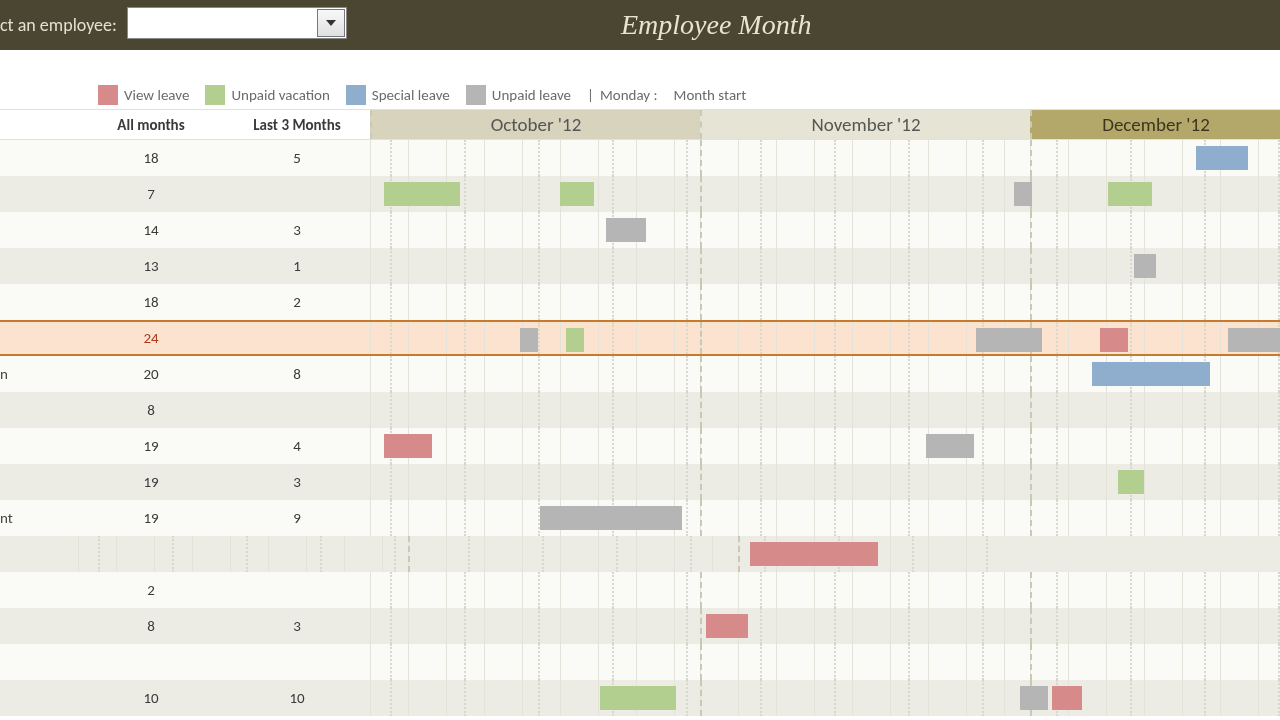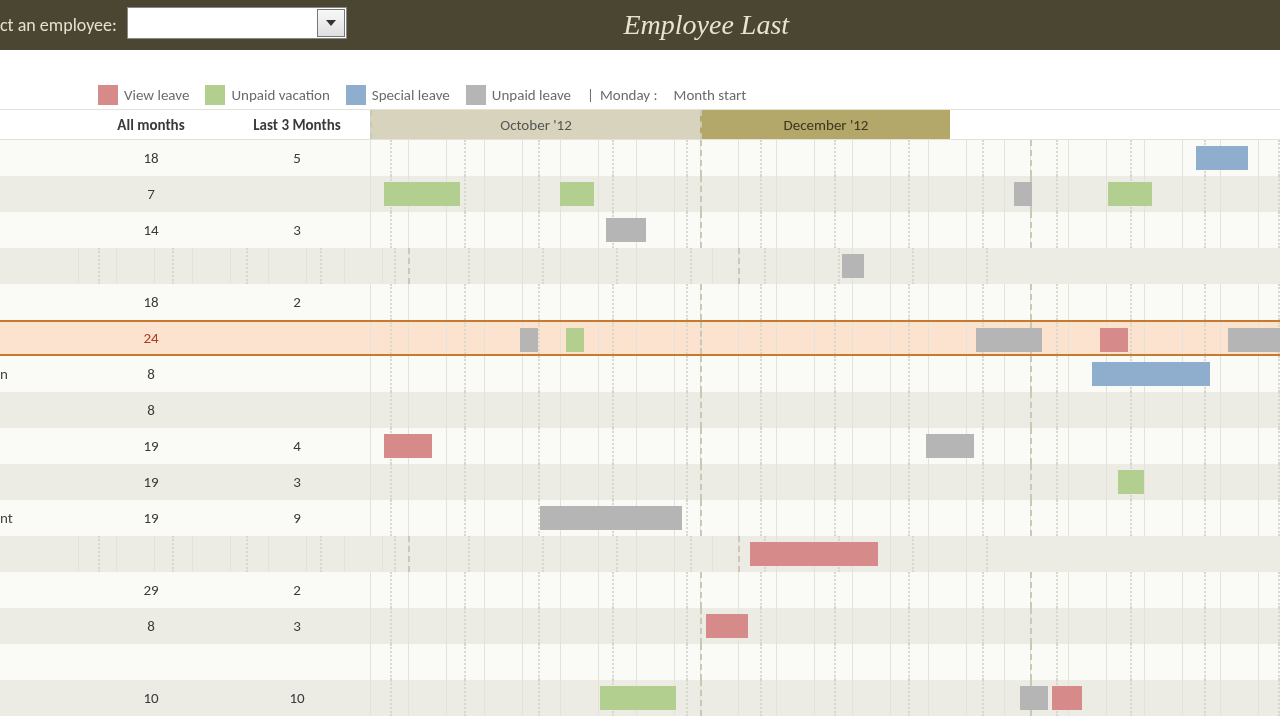--- a/index.html
+++ b/index.html
@@ -41,21 +41,21 @@
   .nums-col { width: 292px; flex-shrink: 0; display:flex; }
   .num-half { width: 50%; text-align: center; font-size: 15px; color:#3a3a3a; display:flex; align-items:center; justify-content:center; }
 
   .vac-header { width: 292px; background: #ecead9; display:flex; align-items:center; justify-content:center; font-weight:600; font-size:15px; }
 
   .legend { flex: 1; display:flex; align-items:center; gap: 16px; padding-left: 20px; color:#6b6b6b; font-size:15px; }
   .swatch { width: 20px; height: 20px; display:inline-block; flex-shrink:0; }
   .lg-item { display:flex; align-items:center; gap:6px; }
 
   .months-row { flex:1; display:flex; }
-  .month-cell { display:flex; align-items:center; justify-content:center; font-size:15px; color:#555; border-left: 2px dashed #c9c9b8; }
+  .month-cell { display:flex; align-items:center; justify-content:center; font-size:19px; color:#555; border-left: 2px dashed #c9c9b8; }
   .month-oct { width: 330px; background: #d7d3bd; }
   .month-nov { width: 330px; background: #e6e4d4; }
   .month-dec { width: 250px; background: #b4a76a; color:#3b3620; }
 
   
   .rows { }
   .row { display:flex; height:36px; align-items:stretch; }
   .row:nth-child(odd) { background:#fafaf7; }
   .row:nth-child(even) { background:#ecebe4; }
   .row.highlight { background:#fbe3cf; border-top:2px solid #c67a2e; border-bottom:2px solid #c67a2e; }
@@ -84,21 +84,21 @@
 <div class="header">
   <span class="select-label">ct an employee:</span>
   <span class="select-wrap">
     <span class="select-box"></span>
     <span class="select-arrow">
       <svg viewBox="0 0 10 6">
           <path d="M0 0 L5 6 L10 0 Z" fill="#333"></path>
         </svg>
     </span>
   </span>
-  <span class="title">Employee Last</span>
+  <span class="title">Employee Month</span>
 </div>
 
 <div class="content">
 
   <div class="hdr-row1">
     <div class="names-col"></div>
     <div class="legend">
       <span class="lg-item">
           <span class="swatch c-sick"></span>
           <span>View leave</span>
@@ -126,20 +126,21 @@
   </div>
 
   <div class="hdr-row2">
     <div class="names-col"></div>
     <div class="nums-col">
       <div class="num-half" style="font-weight:600">All months</div>
       <div class="num-half" style="font-weight:600">Last 3 Months</div>
     </div>
     <div class="months-row">
       <div class="month-cell month-oct">October '12</div>
+      <div class="month-cell month-nov">November '12</div>
       <div class="month-cell month-dec">December '12</div>
     </div>
   </div>
 
   <div class="rows" id="rows">
       <div class="row">
         <div class="name-cell"></div>
         <div class="nums-col">
           <div class="num-half">18</div>
           <div class="num-half">5</div>
@@ -291,20 +292,24 @@
             <div class="gline dotted" style="left: 834px;"></div>
             <div class="gline dotted" style="left: 908px;"></div>
             <div class="gline dashed" style="left: 330px;"></div>
             <div class="gline dashed" style="left: 660px;"></div>
           </div>
           <div class="bar c-unpaid" style="left: 236px; width: 40px;"></div>
         </div>
       </div>
       <div class="row">
         <div class="name-cell"></div>
+        <div class="nums-col">
+          <div class="num-half">13</div>
+          <div class="num-half">1</div>
+        </div>
         <div class="gantt">
           <div class="grid-lines">
             <div class="gline" style="left: 0px;"></div>
             <div class="gline" style="left: 38px;"></div>
             <div class="gline" style="left: 76px;"></div>
             <div class="gline" style="left: 114px;"></div>
             <div class="gline" style="left: 152px;"></div>
             <div class="gline" style="left: 190px;"></div>
             <div class="gline" style="left: 228px;"></div>
             <div class="gline" style="left: 266px;"></div>
@@ -446,20 +451,21 @@
           <div class="bar c-unpaid" style="left: 150px; width: 18px;"></div>
           <div class="bar c-annual" style="left: 196px; width: 18px;"></div>
           <div class="bar c-unpaid" style="left: 606px; width: 66px;"></div>
           <div class="bar c-sick" style="left: 730px; width: 28px;"></div>
           <div class="bar c-unpaid" style="left: 858px; width: 52px;"></div>
         </div>
       </div>
       <div class="row">
         <div class="name-cell">n</div>
         <div class="nums-col">
+          <div class="num-half">20</div>
           <div class="num-half">8</div>
         </div>
         <div class="gantt">
           <div class="grid-lines">
             <div class="gline" style="left: 0px;"></div>
             <div class="gline" style="left: 38px;"></div>
             <div class="gline" style="left: 76px;"></div>
             <div class="gline" style="left: 114px;"></div>
             <div class="gline" style="left: 152px;"></div>
             <div class="gline" style="left: 190px;"></div>
@@ -753,21 +759,20 @@
             <div class="gline dotted" style="left: 908px;"></div>
             <div class="gline dashed" style="left: 330px;"></div>
             <div class="gline dashed" style="left: 660px;"></div>
           </div>
           <div class="bar c-sick" style="left: 672px; width: 128px;"></div>
         </div>
       </div>
       <div class="row">
         <div class="name-cell"></div>
         <div class="nums-col">
-          <div class="num-half">29</div>
           <div class="num-half">2</div>
         </div>
         <div class="gantt">
           <div class="grid-lines">
             <div class="gline" style="left: 0px;"></div>
             <div class="gline" style="left: 38px;"></div>
             <div class="gline" style="left: 76px;"></div>
             <div class="gline" style="left: 114px;"></div>
             <div class="gline" style="left: 152px;"></div>
             <div class="gline" style="left: 190px;"></div>

